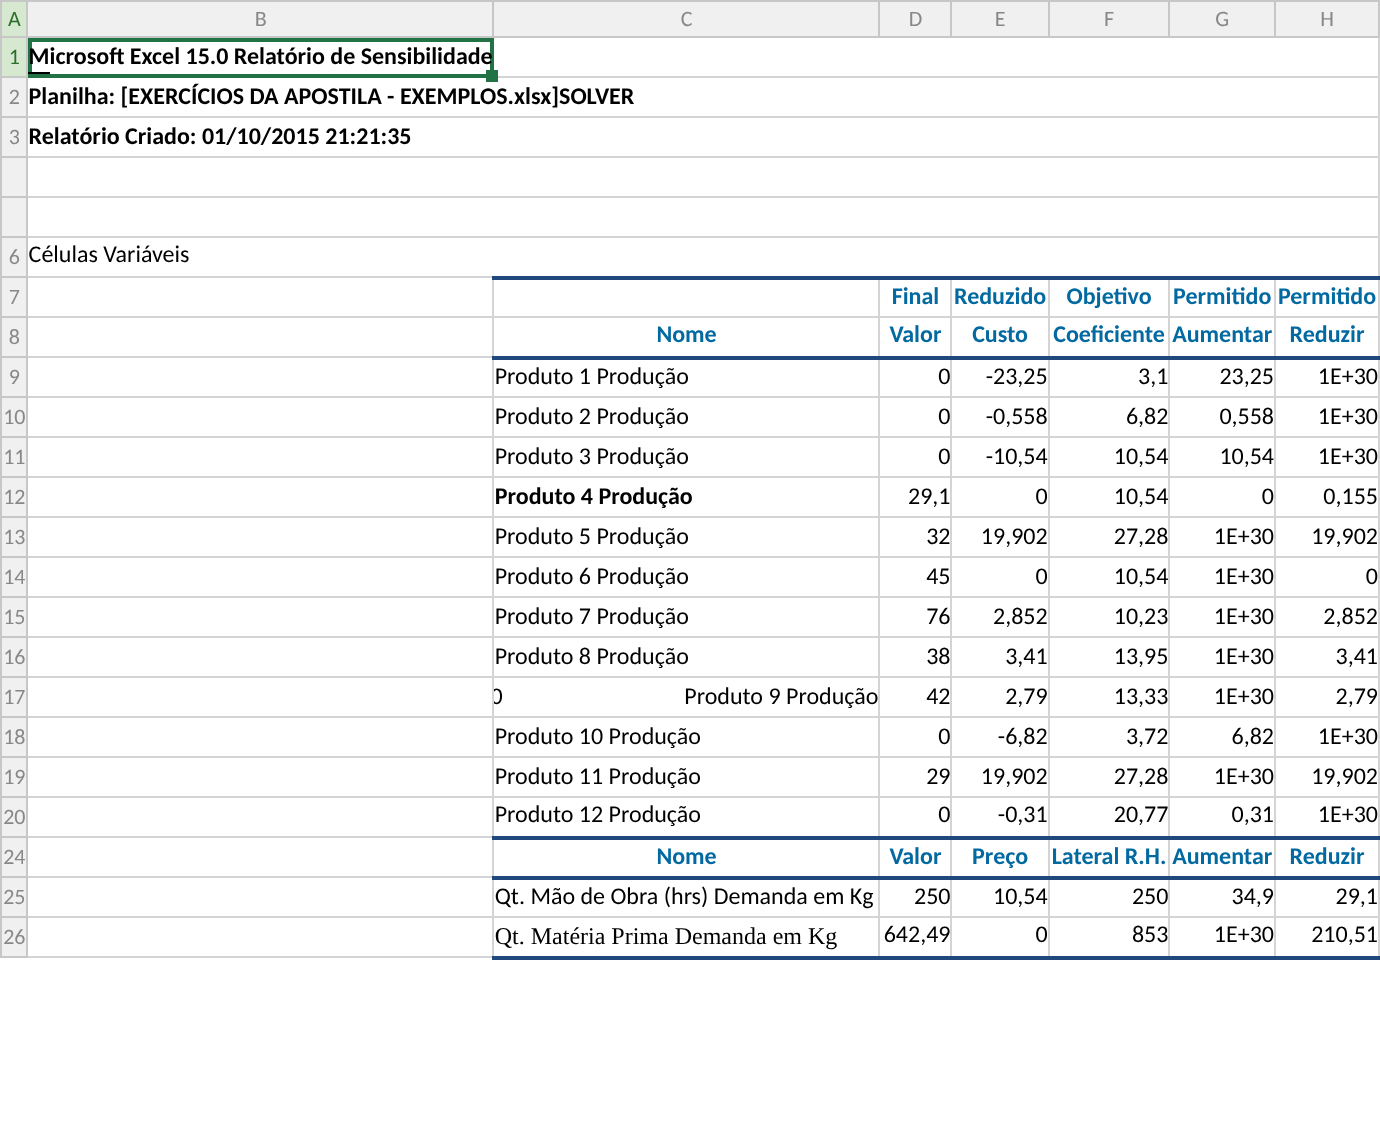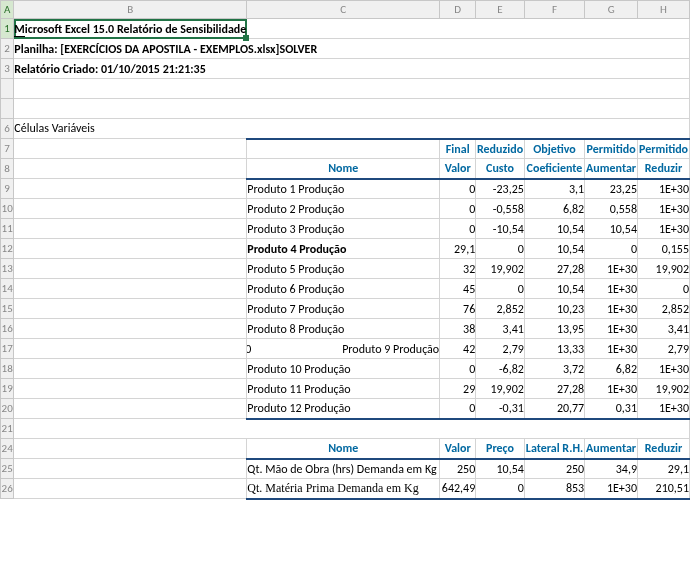--- a/index.html
+++ b/index.html
@@ -202,24 +202,20 @@
         <td class="cell"></td>
         <td class="cell bb" style="position:relative;"><span style="position:absolute;left:-48px;width:52px;">$C$13</span>Produto 12 Produção</td>
         <td class="cell right bb">0</td>
         <td class="cell right bb">-0,31</td>
         <td class="cell right bb">20,77</td>
         <td class="cell right bb">0,31</td>
         <td class="cell right bb">1E+30</td>
       </tr>
     </tbody>
   <tbody>
-      <tr>
-        <td class="rownum">21</td>
-        <td colspan="7"></td>
-      </tr>
   <tr>
     <td class="rownum">24</td>
     <td class="cell"></td>
     <td class="cell bold blue center bb" style="position:relative;">
       <span style="position:absolute;left:-42px;width:50px;text-align:center;">Célula</span>
       <span style="display:block;text-align:center;">Nome</span>
     </td>
     <td class="cell bold blue center bb">Valor</td>
     <td class="cell bold blue center bb">Preço</td>
     <td class="cell bold blue center bb">Lateral R.H.</td>

